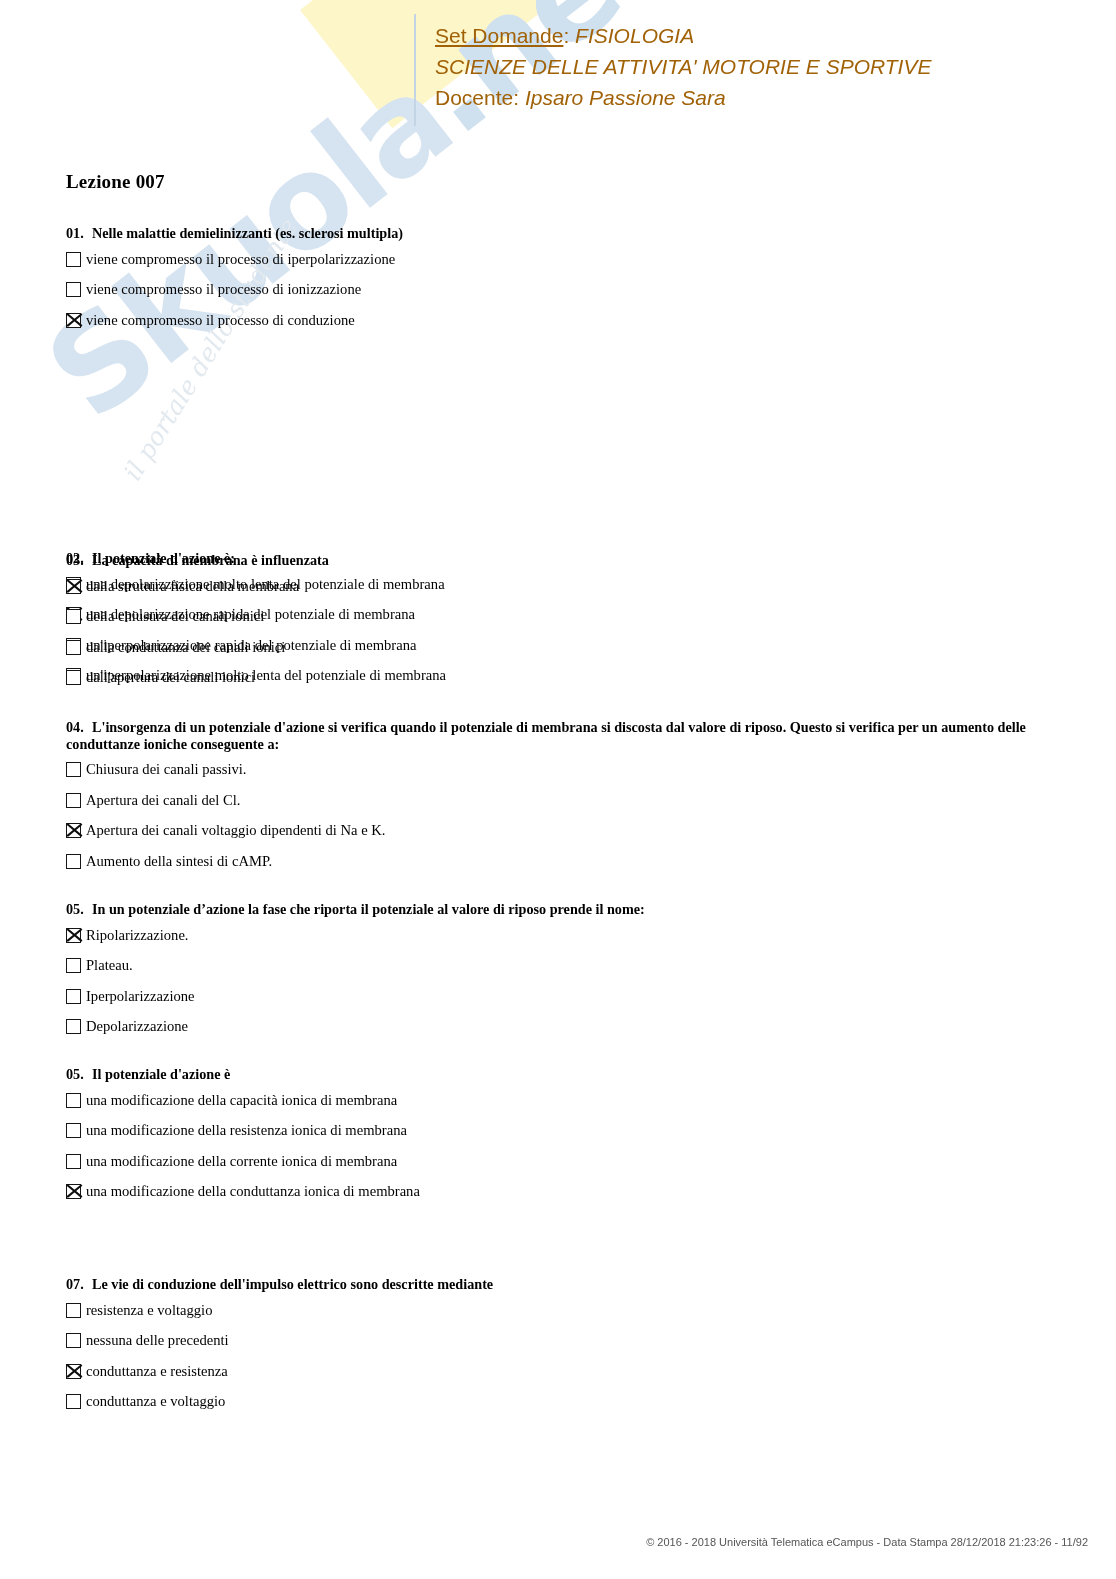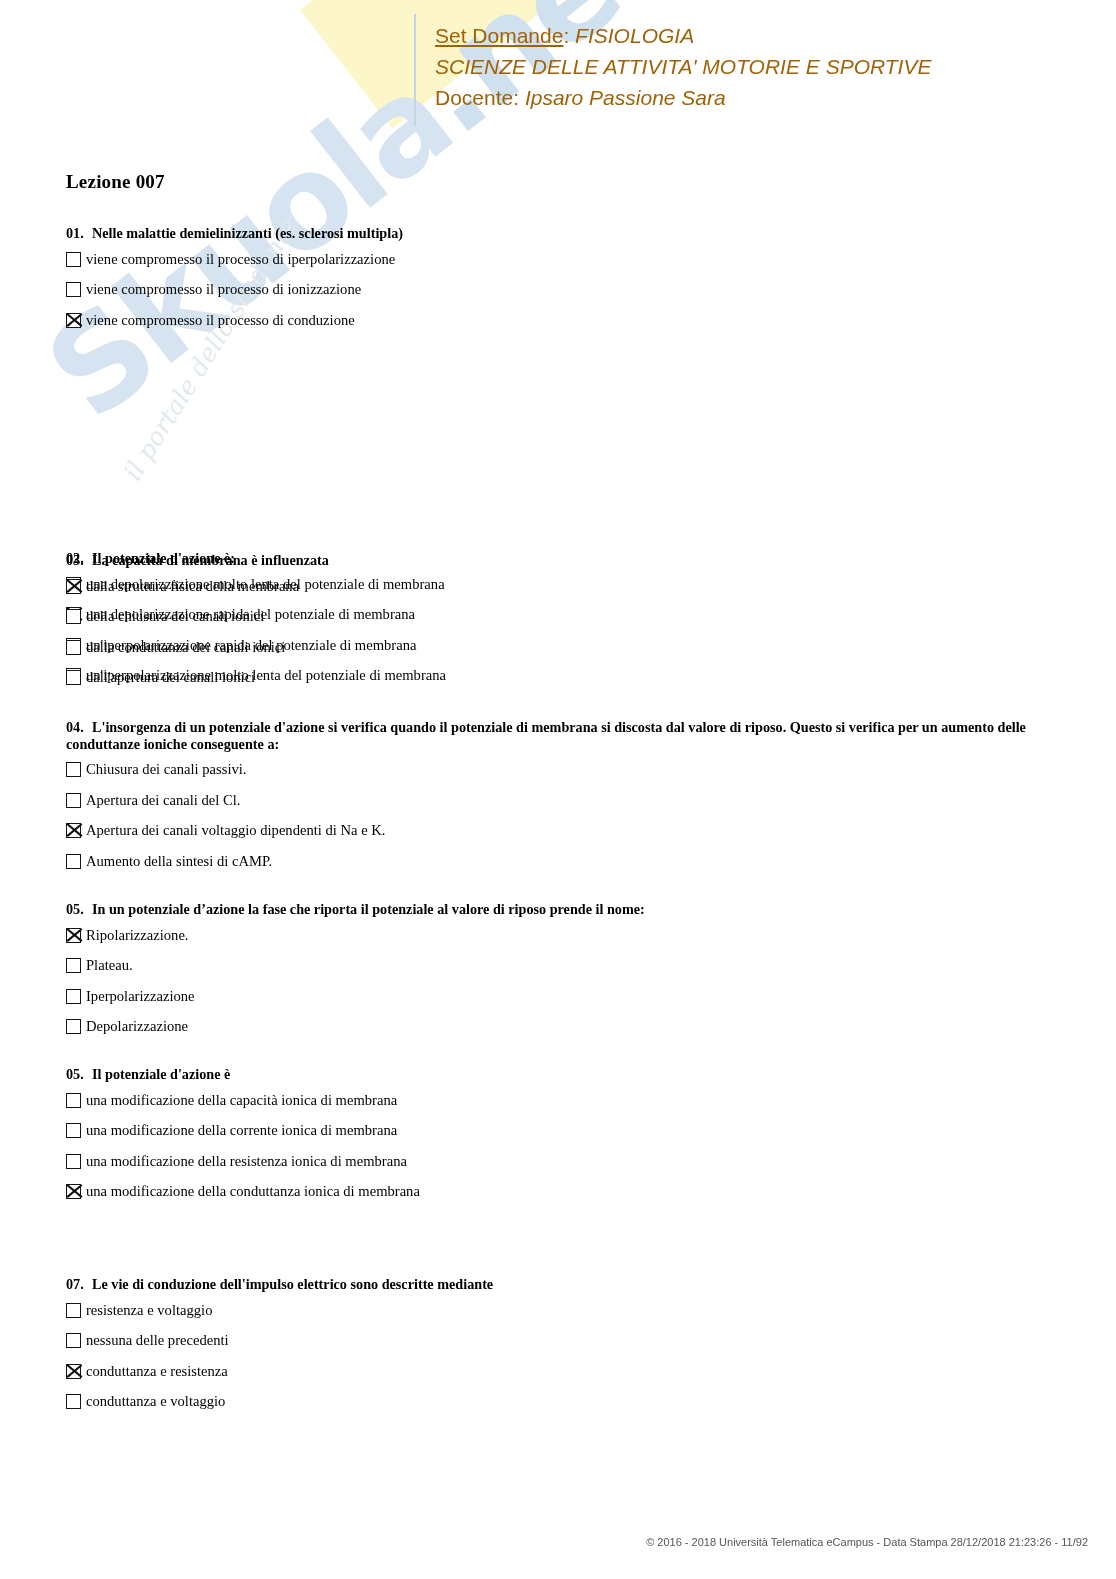--- a/index.html
+++ b/index.html
@@ -312,25 +312,25 @@
         </div>
         <div class="question-block" style="top: 1066px;">
           <div class="q-stem"><span class="q-num">05.</span><span>Il potenziale d'azione è</span></div>
           <div class="options">
             <div class="option-row">
               <span class="cbox"></span>
               <span class="opt-label">una modificazione della capacità ionica di membrana</span>
             </div>
             <div class="option-row">
               <span class="cbox"></span>
+              <span class="opt-label">una modificazione della resistenza ionica di membrana</span>
+            </div>
+            <div class="option-row">
+              <span class="cbox"></span>
               <span class="opt-label">una modificazione della corrente ionica di membrana</span>
-            </div>
-            <div class="option-row">
-              <span class="cbox"></span>
-              <span class="opt-label">una modificazione della resistenza ionica di membrana</span>
             </div>
             <div class="option-row">
               <span class="cbox checked"></span>
               <span class="opt-label">una modificazione della conduttanza ionica di membrana</span>
             </div>
           </div>
         </div>
         <div class="question-block" style="top: 1276px;">
           <div class="q-stem"><span class="q-num">07.</span><span>Le vie di conduzione dell'impulso elettrico sono descritte mediante</span></div>
           <div class="options">

